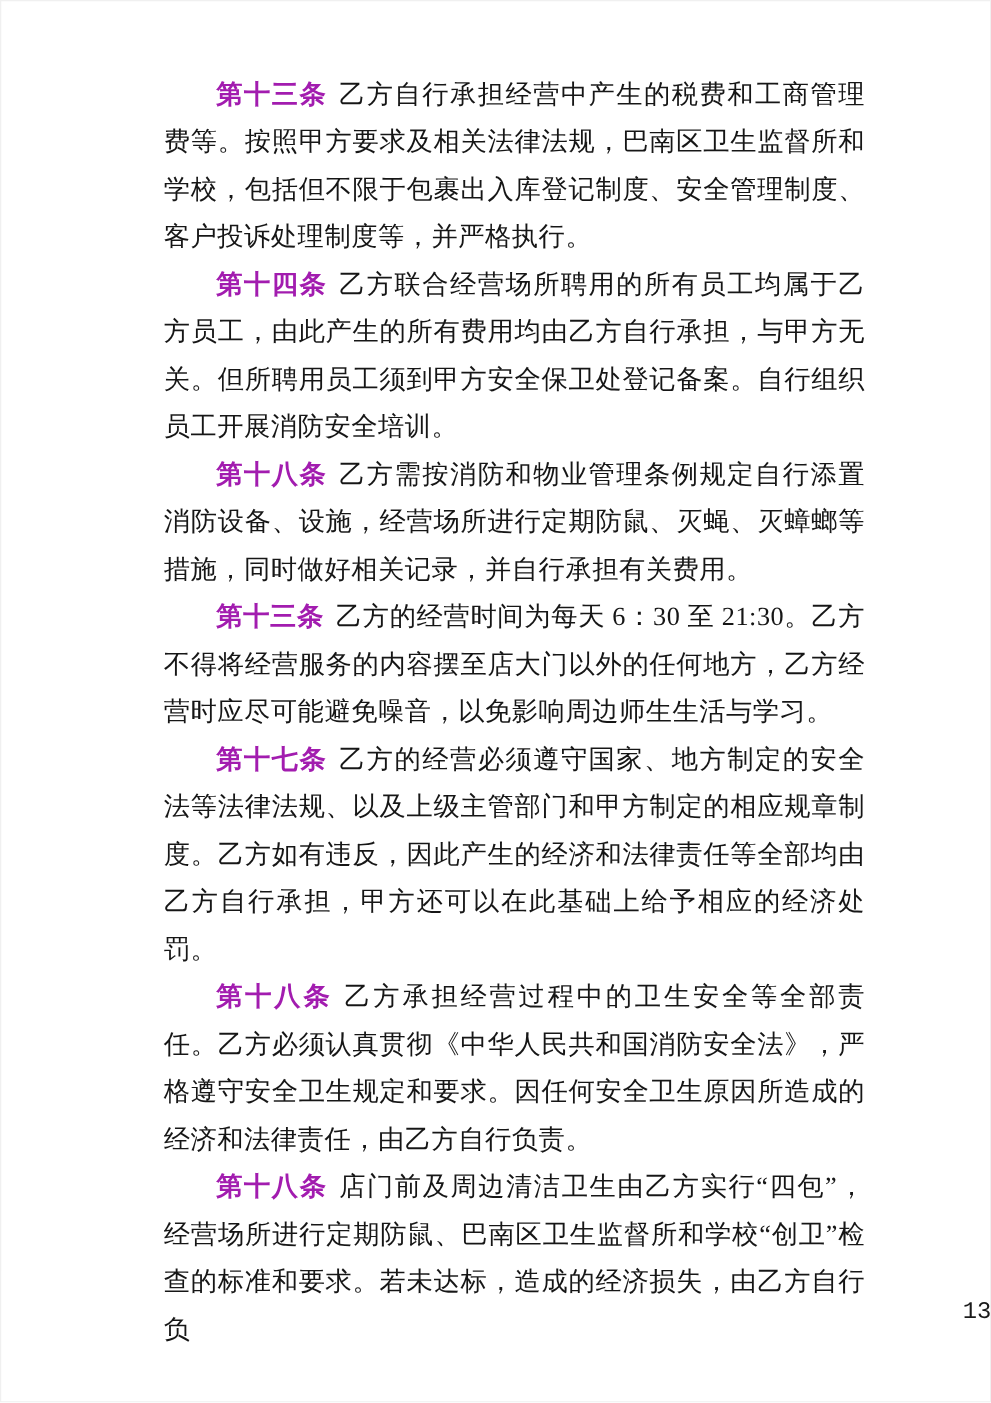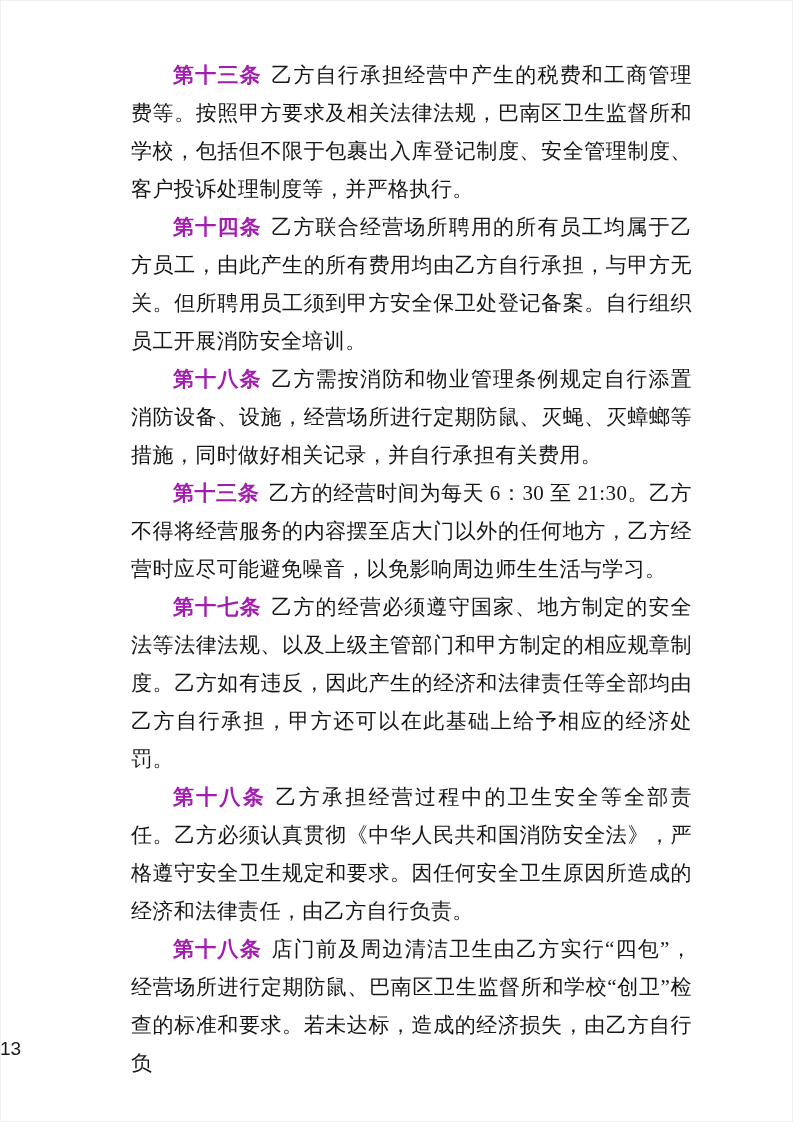--- a/index.html
+++ b/index.html
@@ -34,24 +34,24 @@
   .term {
     font-weight: 700;
     color: #a21caf;
     margin-right: 0.45em;
   }
   .page-number {
     position: absolute;
     top: 1038px;
     left: 0;
     width: 100%;
-    text-align: left;
+    text-align: right;
     font-size: 19px;
     color: #1a1a1a;
-    font-family: Liberation Sans, sans-serif;
+    font-family: Liberation Mono, monospace;
   }
 </style>
 </head>
 <body>
 
 <div class="page">
   <div class="content">
 
     <p class="article"><b class="term">第十三条</b><span>乙方自行承担经营中产生的税费和工商管理费等。按照甲方要求及相关法律法规，巴南区卫生监督所和学校，包括但不限于包裹出入库登记制度、安全管理制度、客户投诉处理制度等，并严格执行。</span></p>
 

